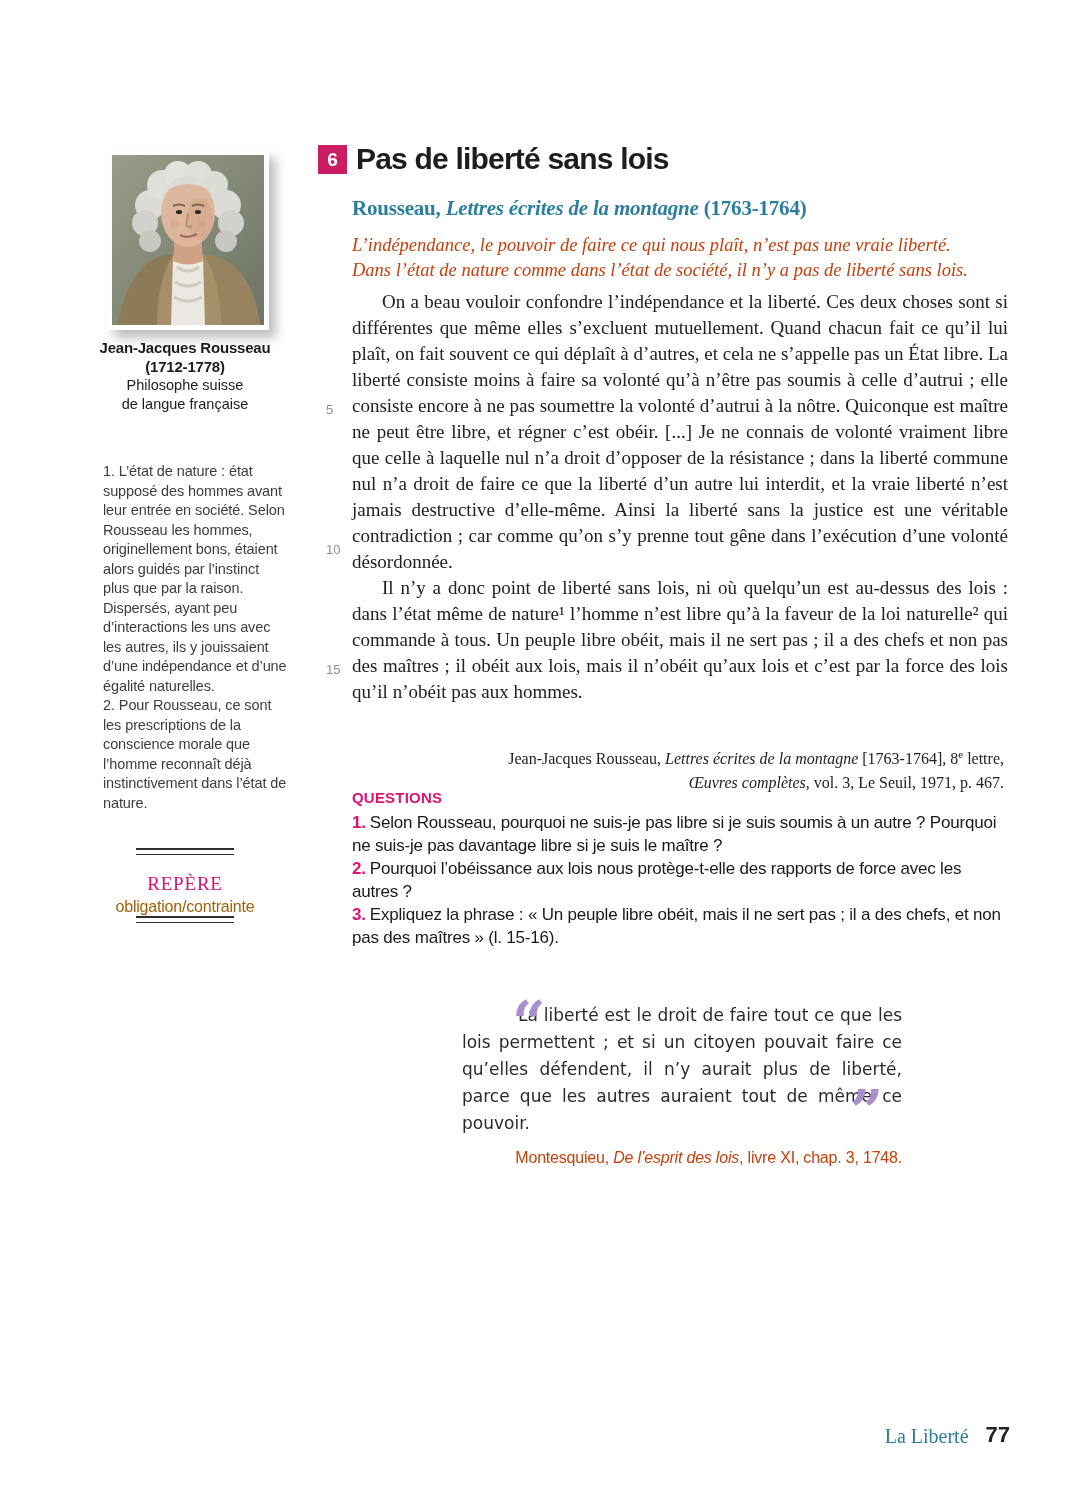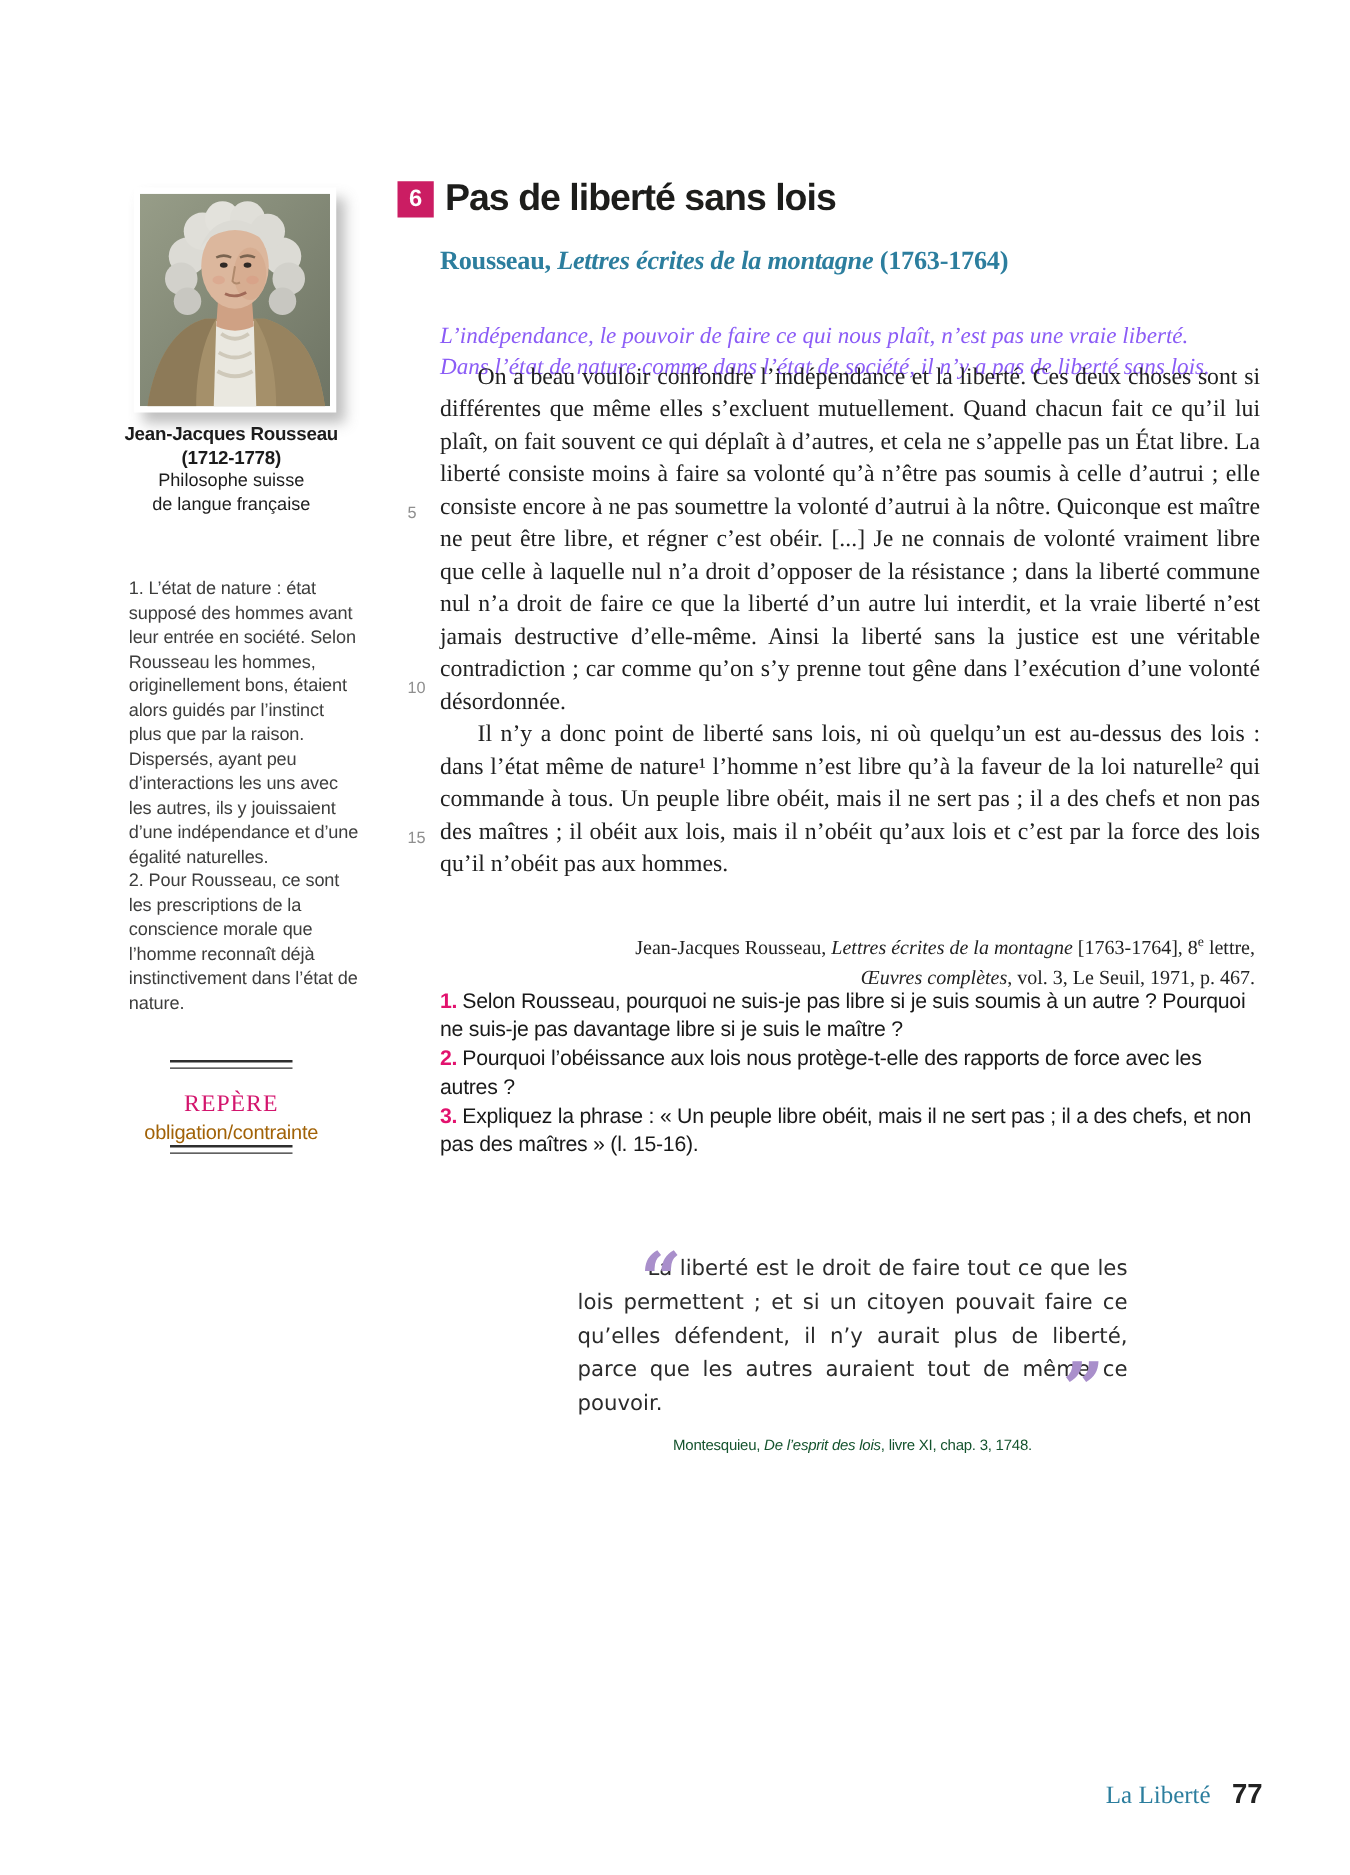--- a/index.html
+++ b/index.html
@@ -31,21 +31,21 @@
   .lesson-badge{width:29px;height:29px;background:#cb1d63;color:#ffffff;font-weight:bold;
                 font-size:19px;text-align:center;line-height:29px;}
   .lesson-title{font-size:30px;font-weight:bold;letter-spacing:-0.8px;color:#1d1d1b;}
 
   .source-line{position:absolute;left:352px;top:196px;font-family:"Liberation Serif", serif;
                font-weight:bold;font-size:21px;color:#2c7e9e;letter-spacing:-0.2px;}
   .source-line .it{font-style:italic;}
 
   .chapeau{position:absolute;left:352px;top:233px;width:660px;
            font-family:"Liberation Serif", serif;font-style:italic;font-size:18.5px;
-           line-height:25px;color:#8b5cf6;margin-top:24px;}
+           line-height:25px;color:#c2410c;}
 
   .excerpt{position:absolute;left:352px;top:289px;width:656px;
            font-family:"Liberation Serif", serif;font-size:19px;line-height:26px;
            color:#212121;text-align:justify;}
   .excerpt p{margin:0;text-indent:30px;}
   .line-num{position:absolute;left:-26px;font-family:"Liberation Sans", sans-serif;
             font-size:13px;color:#8f8f8f;}
   .ln-5{top:108px;} .ln-10{top:248px;} .ln-15{top:368px;}
 
   .citation{position:absolute;left:348px;top:742px;width:656px;text-align:right;
@@ -59,21 +59,21 @@
   .q-num{color:#e2126e;font-weight:bold;margin-right:4px;}
 
   
   .quote-block{position:absolute;left:462px;top:1002px;width:440px;}
   .quote-text{position:relative;font-family:"DejaVu Sans", sans-serif;font-size:17px;
               line-height:27px;color:#2b2b2b;text-align:justify;text-indent:56px;}
   .qmark{position:absolute;font-family:"DejaVu Serif", serif;font-size:58px;line-height:1;
          color:#a98fcb;font-weight:bold;}
   .qmark-open{left:-6px;top:-8px;}
   .qmark-close{left:332px;top:80px;}
-  .quote-attribution{margin-top:12px;text-align:center;font-size:12px;color:#14532d;
+  .quote-attribution{margin-top:12px;text-align:right;font-size:16px;color:#c2410c;
                      font-family:"Liberation Sans", sans-serif;letter-spacing:-0.2px;}
   .quote-attribution .it{font-style:italic;}
 
   
   .page-footer{position:absolute;top:1422px;right:70px;display:flex;align-items:flex-end;gap:17px;}
   .footer-section{font-family:"Liberation Serif", serif;font-size:20px;color:#2c7e9e;}
   .footer-page{font-size:22px;font-weight:bold;color:#222222;}
 </style>
 </head>
 <body>
@@ -170,20 +170,21 @@
   <div class="citation">
     <div>
       <span>Jean-Jacques Rousseau, </span><span class="it">Lettres écrites de la montagne</span><span> [1763-1764], 8</span><sup>e</sup><span> lettre,</span>
     </div>
     <div>
       <span class="it">Œuvres complètes</span><span>, vol. 3, Le Seuil, 1971, p. 467.</span>
     </div>
   </div>
 
   <div class="questions">
+    <div class="q-heading">QUESTIONS</div>
     <p class="q-item"><span class="q-num">1.</span><span>Selon Rousseau, pourquoi ne suis-je pas libre si je suis soumis à un autre&nbsp;? Pourquoi ne suis-je pas davantage libre si je suis le maître&nbsp;?</span></p>
     <p class="q-item"><span class="q-num">2.</span><span>Pourquoi l’obéissance aux lois nous protège-t-elle des rapports de force avec les autres&nbsp;?</span></p>
     <p class="q-item"><span class="q-num">3.</span><span>Expliquez la phrase&nbsp;: «&nbsp;Un peuple libre obéit, mais il ne sert pas&nbsp;; il a des chefs, et non pas des maîtres&nbsp;» (l. 15-16).</span></p>
   </div>
 
   <div class="quote-block">
     <div class="quote-text">
       <span class="qmark qmark-open">“</span><span>La liberté est le droit de faire tout ce que les lois permettent&nbsp;; et si un citoyen pouvait faire ce qu’elles défendent, il n’y aurait plus de liberté, parce que les autres auraient tout de même ce pouvoir.</span><span class="qmark qmark-close">”</span>
     </div>
     <div class="quote-attribution">

